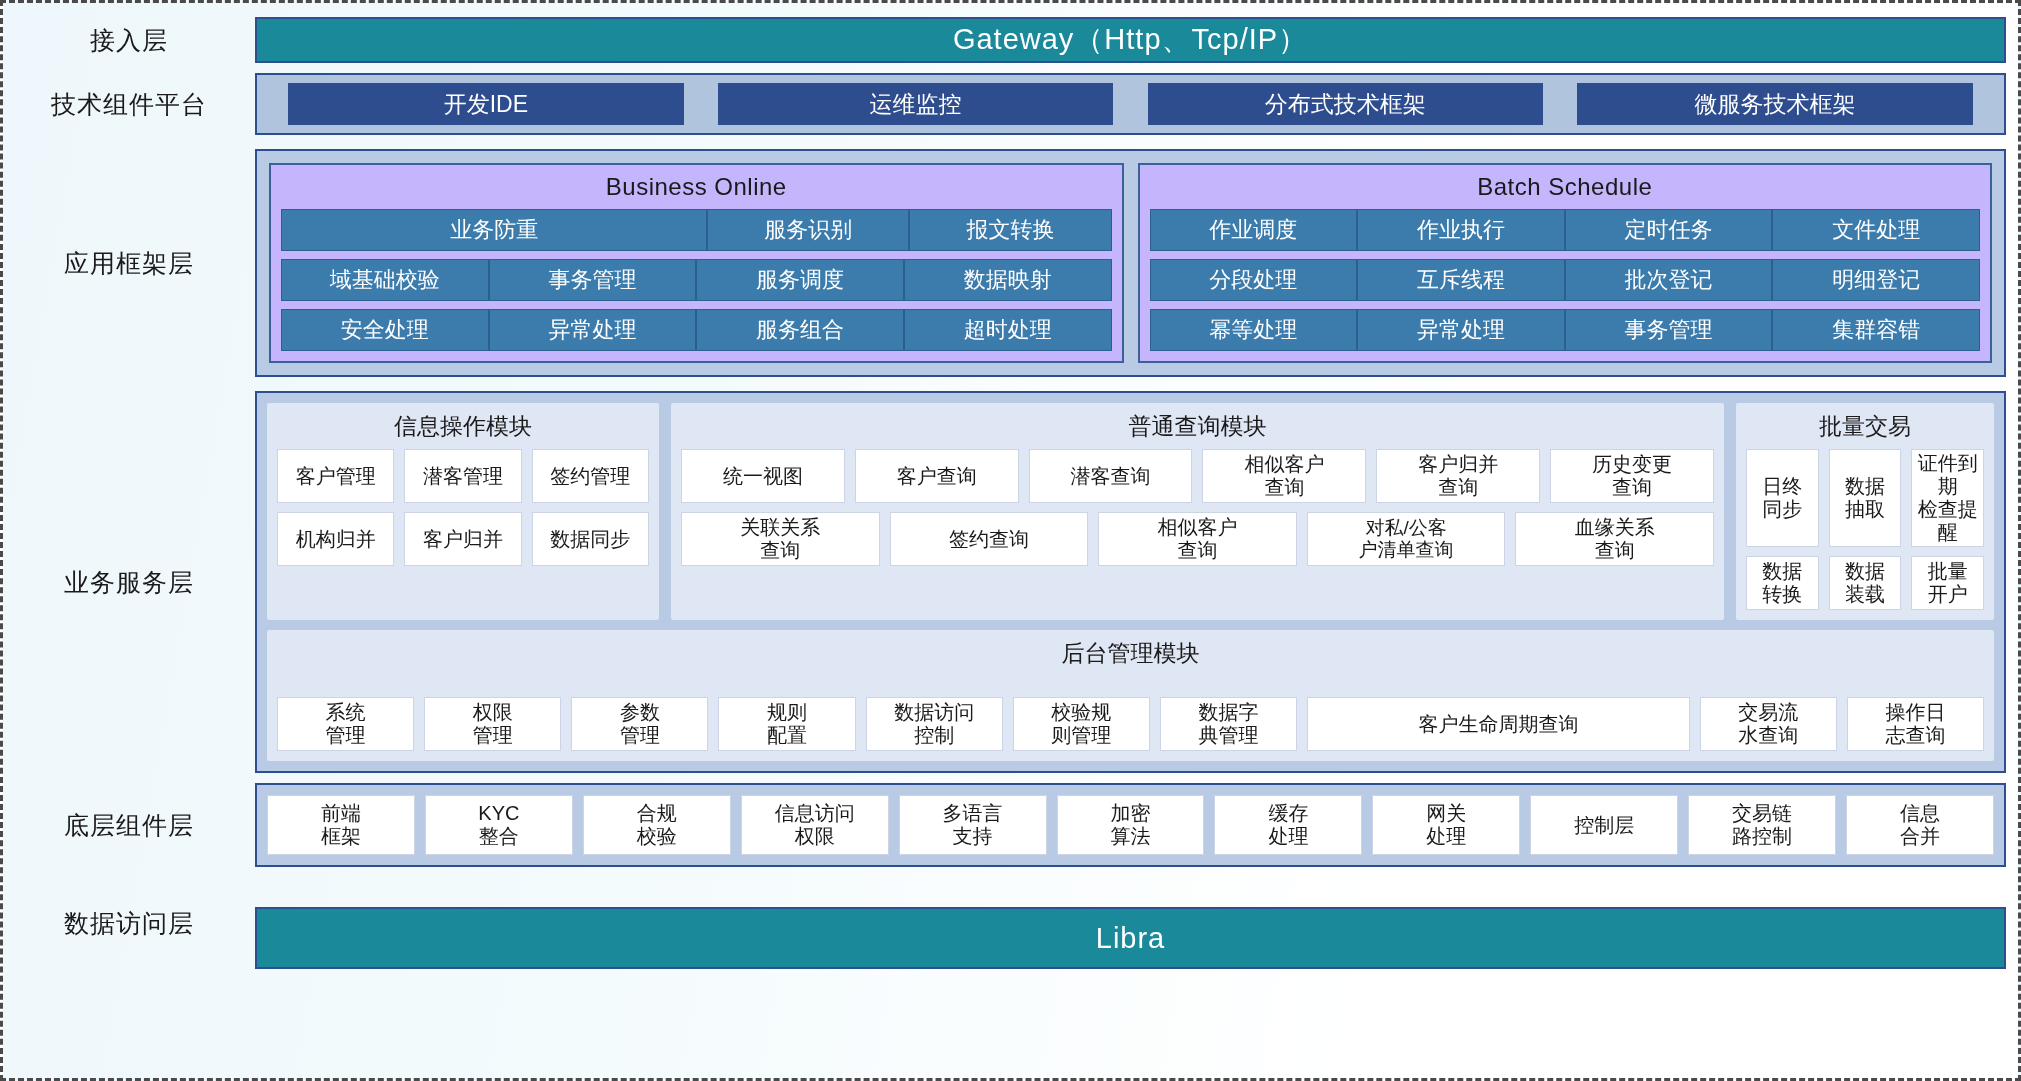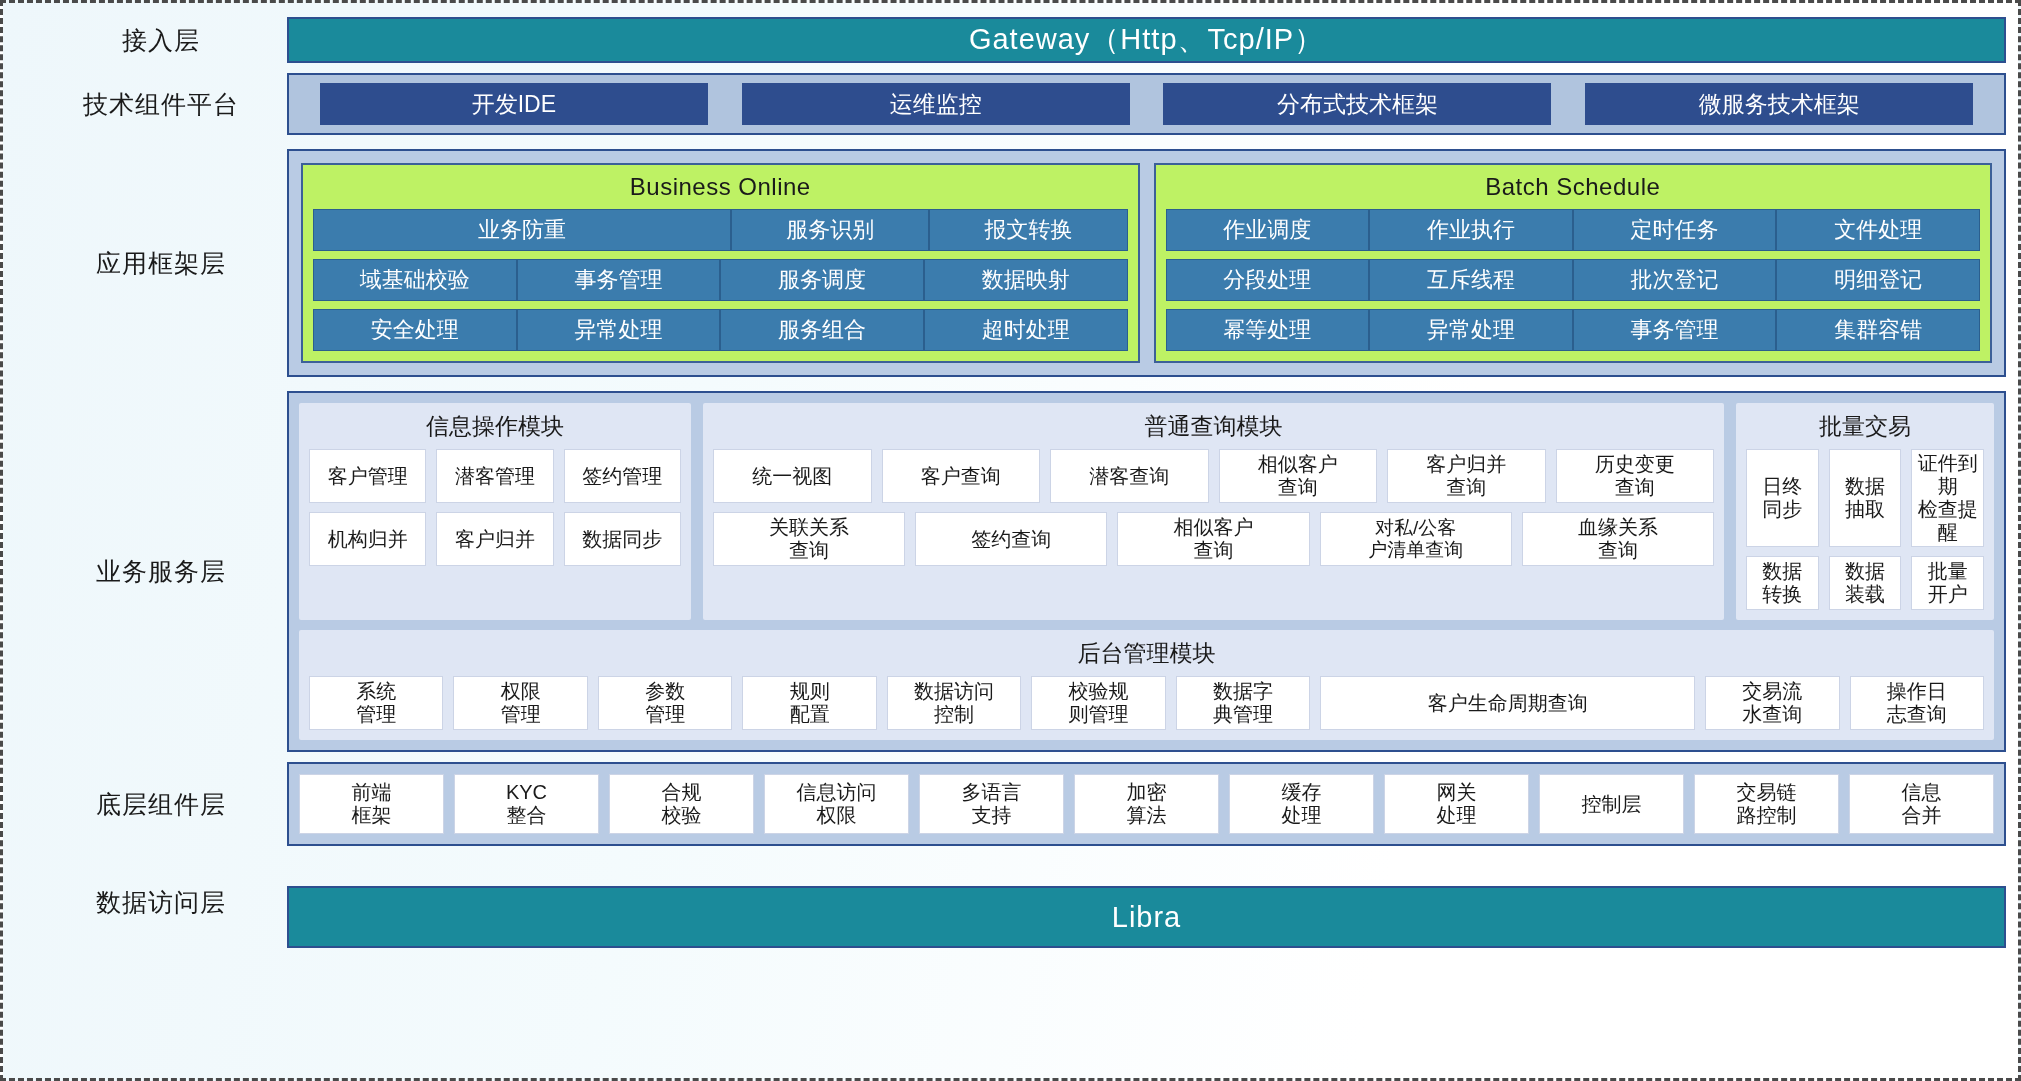--- a/index.html
+++ b/index.html
@@ -7,21 +7,20 @@
     width: 2021px; height: 1081px;
     font-family: "Liberation Sans", "DejaVu Sans", sans-serif;
     background: #ffffff;
     overflow: hidden;
   }
   #root {
     position: relative;
     width: 2021px; height: 1081px;
     background: linear-gradient(100deg, #eef7fb 0%, #f4fbfd 35%, #ffffff 70%, #ffffff 100%);
     border: 3px dashed #4a4a4a;
-    padding-left: 32px;
   }
   
   .row { display: flex; align-items: stretch; width: 100%; }
   .row-label {
     width: 252px; flex: 0 0 252px;
     display: flex; align-items: center; justify-content: center;
     font-size: 25px; color: #1a1a1a; letter-spacing: 1px;
     font-family: "Liberation Sans","DejaVu Sans",sans-serif;
   }
   .row-body { flex: 1 1 auto; padding-right: 12px; }
@@ -54,21 +53,21 @@
   }
 
   
   .frame-outer {
     background: #b9cbe4;
     border: 2px solid #2d4f8f;
     padding: 12px;
     display: flex; gap: 14px;
   }
   .frame-panel {
-    background: #bef264;
+    background: #c4b5fd;
     border: 2px solid #3c6098;
     padding: 8px 10px 10px 10px;
     flex: 1 1 0;
   }
   .panel-title {
     text-align: center;
     font-size: 24px; color: #1a1a1a;
     margin-bottom: 8px; letter-spacing: .5px;
   }
   .chip-grid { display: flex; flex-direction: column; gap: 8px; }
@@ -113,21 +112,21 @@
     flex: 1 1 0;
     display: flex; align-items: center; justify-content: center;
     text-align: center; line-height: 1.15;
     padding: 2px 3px;
   }
   .cell.small { font-size: 19px; }
   .cell.wide { flex: 2.9 1 0; }
   #group-info   { flex: 0 0 392px; }
   #group-query  { flex: 1 1 auto; }
   #group-batch  { flex: 0 0 258px; }
-  #group-admin  { flex: 1 1 auto; }
+  #group-admin  { flex: 1 1 auto; gap: 21px; }
 
   
   .bottom-strip {
     background: #b9cbe4;
     border: 2px solid #2d4f8f;
     padding: 10px;
     display: flex; gap: 10px;
   }
   .bottom-strip .cell { min-height: 60px; }
 

